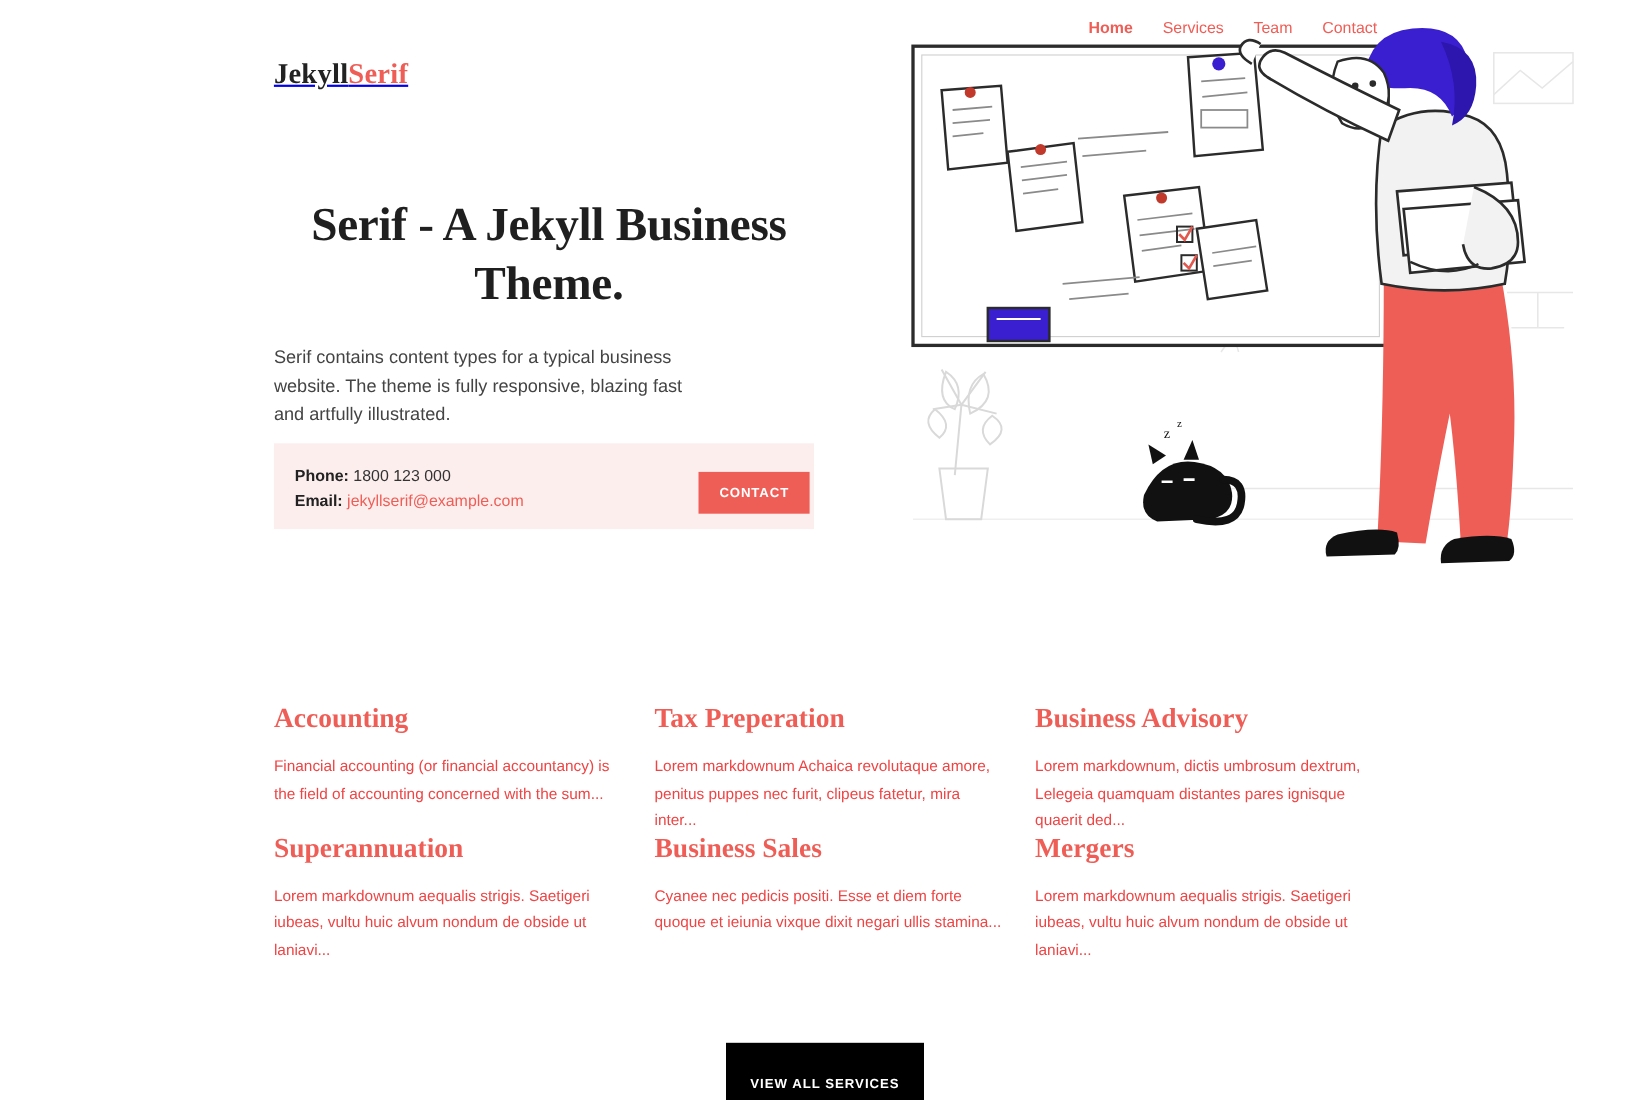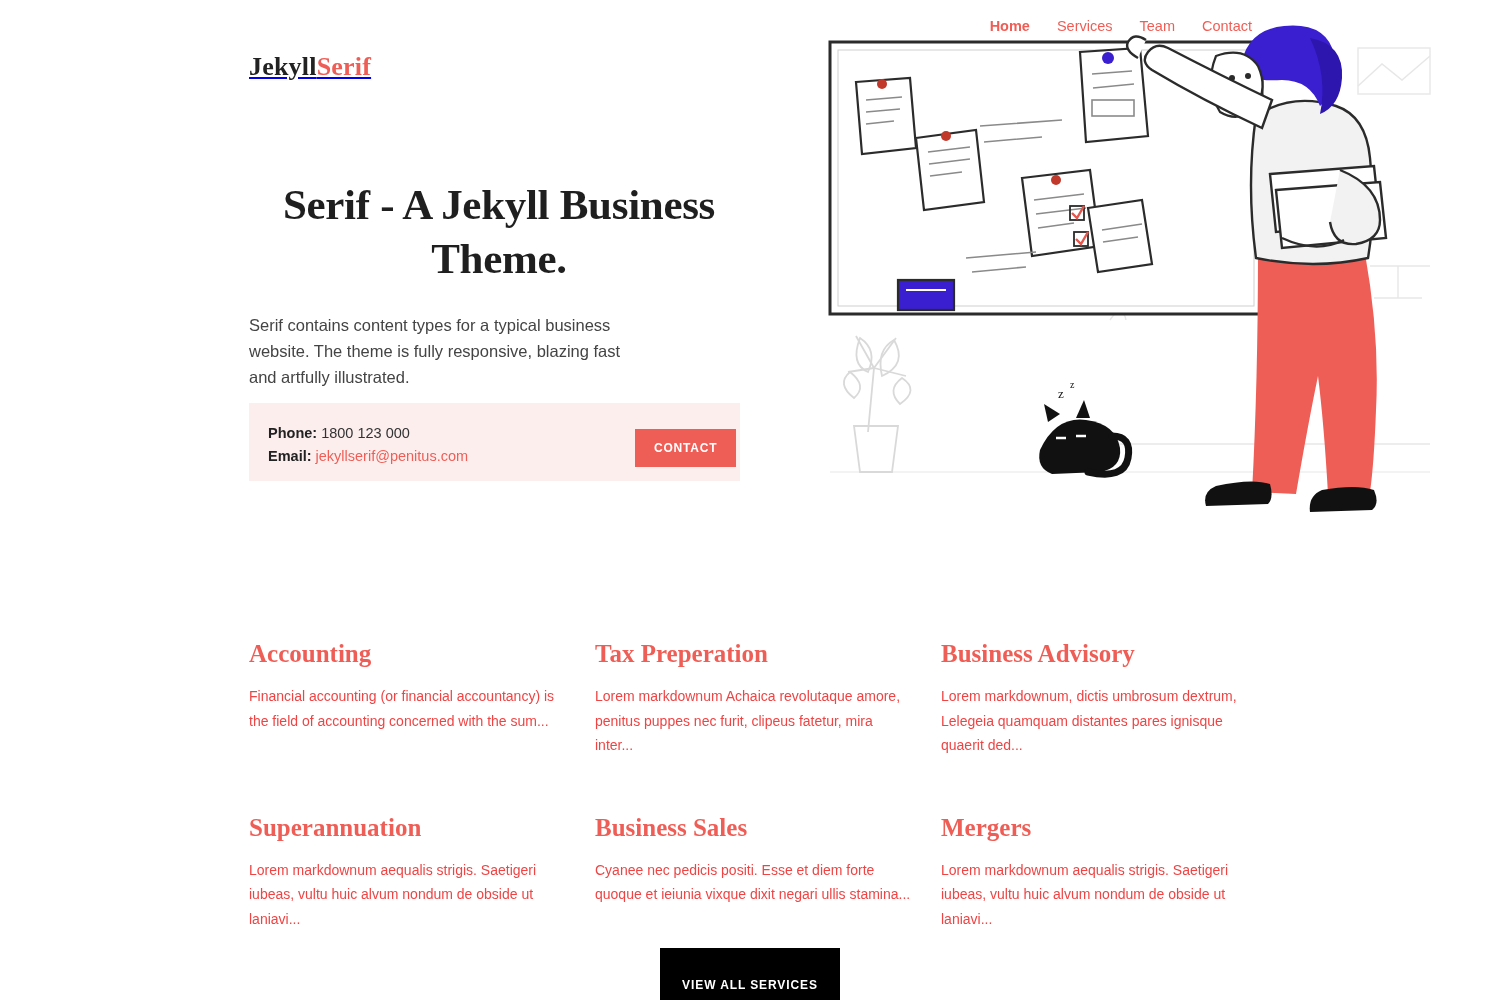--- a/index.html
+++ b/index.html
@@ -134,21 +134,20 @@
   
   .services {
     position: absolute;
     top: 640px;
     left: 249px;
     width: 1014px;
   }
   .services-grid {
     display: grid;
     grid-template-columns: 346px 346px 322px;
-    row-gap: 56px;
   }
   .service-title {
     font-family: "Liberation Serif", serif;
     font-size: 25px;
     font-weight: bold;
     color: #ef5e56;
     margin: 0 0 16px 0;
   }
   .service-desc {
     font-size: 14px;
@@ -199,21 +198,21 @@
   </div>
 
   <div class="contact-box">
     <div class="contact-details">
       <div>
         <b>Phone:</b>
         <span>1800 123 000</span>
       </div>
       <div>
         <b>Email:</b>
-        <a class="email" href="#">jekyllserif@penitus.com</a>
+        <a class="email" href="#">jekyllserif@example.com</a>
       </div>
     </div>
     <button class="contact-btn">CONTACT</button>
   </div>
 
   <div class="hero-illustration">
     <svg width="700" height="520" viewBox="0 0 700 520" xmlns="http://www.w3.org/2000/svg">
 
       <g stroke="#e7e7e7" stroke-width="1.4" fill="none">
         <rect x="588" y="28" width="72" height="46"></rect>

